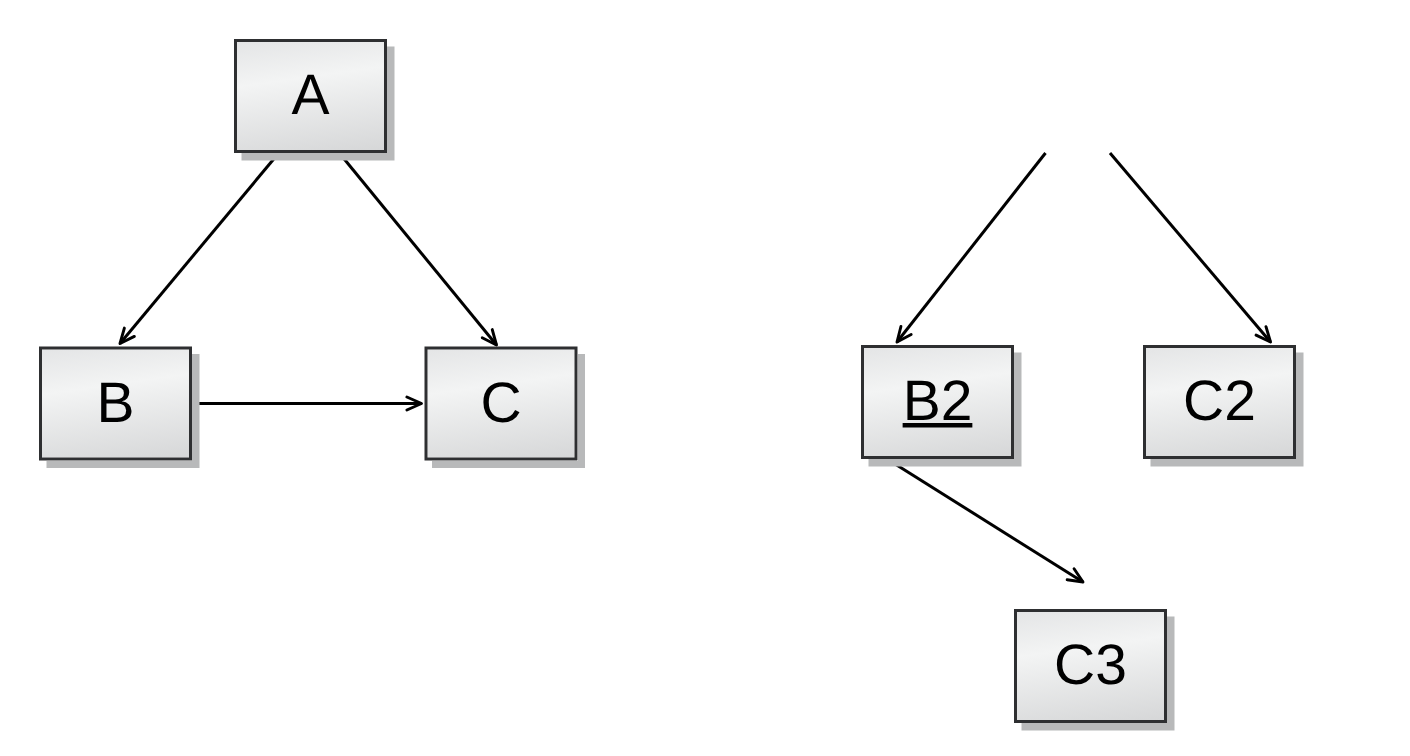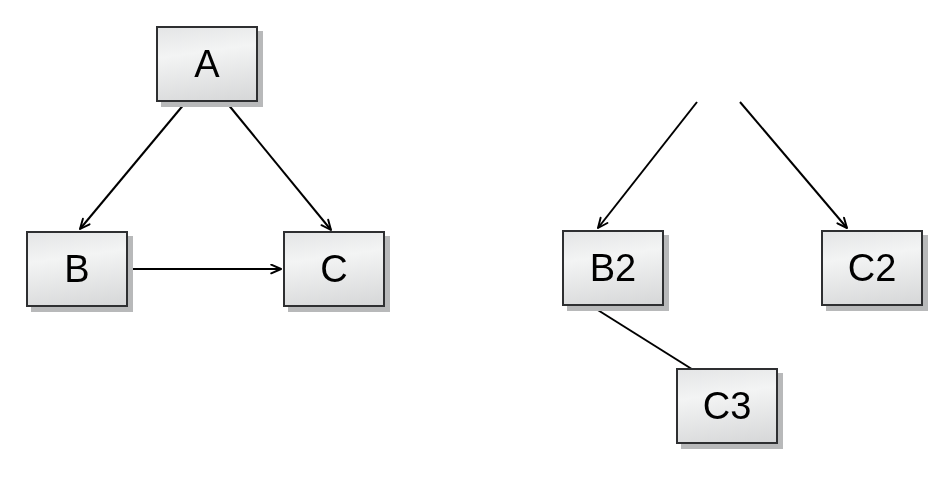--- a/index.html
+++ b/index.html
@@ -32,23 +32,23 @@
   .node-label {
     font-size: 38px;
     color: #000000;
     line-height: 1;
     user-select: none;
   }
   .node-a  { left: 156px; top: 26px;  }
   .node-b  { left: 26px;  top: 231px; }
   .node-c  { left: 283px; top: 231px; }
   .node-a2 { left: 669px; top: 25px;  }
-  .node-b2 { left: 562px; top: 230px; }
-  .node-c2 { left: 821px; top: 230px; text-align: center; }
-  .node-c3 { left: 676px; top: 368px; text-align: center; }
+  .node-b2 { left: 574px; top: 230px; text-decoration: underline; }
+  .node-c2 { left: 762px; top: 230px; text-align: center; }
+  .node-c3 { left: 676px; top: 406px; text-align: center; }
   .edge { stroke: #000000; stroke-width: 2; fill: none; }
 </style>
 </head>
 <body>
 
 <div class="canvas">
 
   <svg class="edges" width="940" height="504" viewBox="0 0 940 504" xmlns="http://www.w3.org/2000/svg">
     <defs>
       <marker id="arrow" viewBox="0 0 12 10" refX="10.5" refY="5" markerWidth="13" markerHeight="11" orient="auto" markerUnits="userSpaceOnUse">

